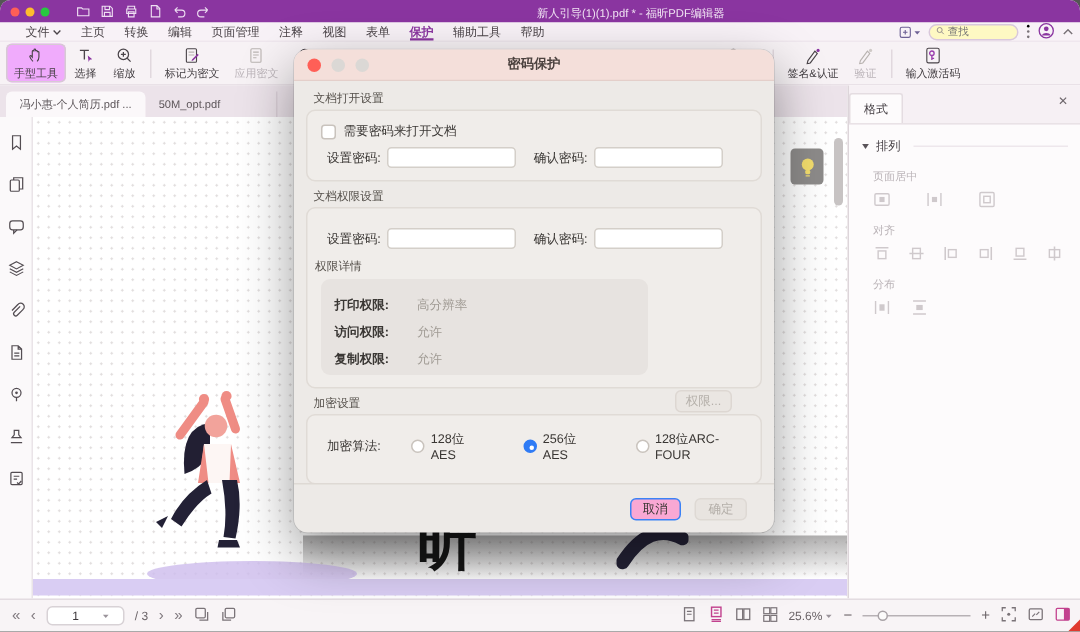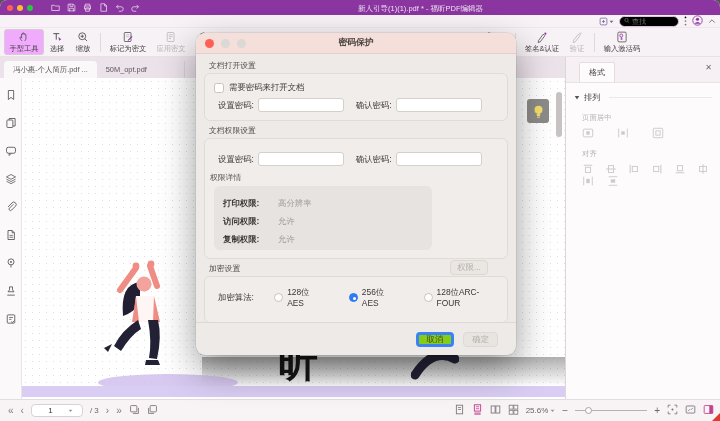--- a/index.html
+++ b/index.html
@@ -13,21 +13,21 @@
 .light{width:6px;height:6px;border-radius:50%}
 .qicons{display:flex;gap:7px;margin-left:18px;align-items:center}
 .qicons svg{display:block}
 .win-title{position:absolute;left:358px;top:3.5px;color:#f0e2f3;font-size:7.5px}
 
 .menubar{position:absolute;top:15px;left:0;right:0;height:13px;background:#f8f2f7;display:flex;align-items:center;border-bottom:1px solid #efe7ee}
 .menu-items{display:flex;margin-left:17px;gap:13px;align-items:center;height:100%}
 .menu-item{display:flex;align-items:center;gap:2px;height:100%;color:#4b4449}
 .menu-item.active{color:#8a35a0;font-weight:bold;box-shadow:inset 0 -1.5px 0 #8a35a0}
 .menubar-right{position:absolute;right:4px;top:0;height:13px;display:flex;align-items:center;gap:5px}
-.search-pill{display:flex;gap:2px;background:#000000;border:1px solid #d9c8dc;border-radius:6px;height:11px;width:60px;padding:0 4px}
+.search-pill{display:flex;gap:2px;background:#fef9c3;border:1px solid #d9c8dc;border-radius:6px;height:11px;width:60px;padding:0 4px}
 .search-pill input{border:none;outline:none;width:100%;font-size:7px;background:transparent;color:#8b858a}
 
 .toolbar{position:absolute;top:28px;left:0;right:0;height:29px;background:#f7f2f5;border-bottom:1px solid #e9e1e7;display:flex;align-items:center;padding-left:4px}
 .tbtn{display:flex;flex-direction:column;align-items:center;justify-content:center;gap:1px;height:26px;border-radius:4px;padding:0 2px}
 .tbtn .lbl{font-size:7.3px;color:#413c40;white-space:nowrap}
 .tbtn.selected{background:#f0abfc;box-shadow:inset 0 0 0 1px #d7cad4}
 .tbtn.disabled .lbl{color:#bcb5ba}
 .tb-sep{width:1px;height:19px;background:#e1d8de;margin:0 4px}
 
 .tabbar{position:absolute;top:57px;left:0;width:565px;height:21px;background:#ece3ea;display:flex;align-items:flex-end;padding-left:4px}
@@ -43,21 +43,21 @@
 .purple-band{position:absolute;left:0;right:0;top:308px;height:11px;background:#d9cdf3}
 .shadow-ellipse{position:absolute;left:76px;top:296px;width:140px;height:17px;border-radius:50%;background:#cdbcec;opacity:.8}
 .big-char{position:absolute;left:256px;top:264px;font-size:40px;font-weight:bold;color:#161616;line-height:1}
 .swoosh{position:absolute;left:389px;top:265px}
 .bulb-note{position:absolute;left:505px;top:21px;width:22px;height:24px;background:#8d8b8a;border-radius:3px;display:flex;align-items:center;justify-content:center}
 .doc-scrollbar{position:absolute;right:3px;top:14px;width:6px;height:45px;border-radius:3px;background:#c7c3c3}
 .illu{position:absolute;left:72px;top:178px}
 
 .format-panel{position:absolute;top:57px;left:565px;right:0;bottom:22px;background:#fdfbfc;border-left:1px solid #ddd5da}
 .fp-tabrow{height:26px;border-bottom:1px solid #e9e2e6;background:#f6f0f4;display:flex;align-items:flex-end;position:relative}
-.fp-tab{background:#fdfbfc;border:1px solid #e4dce1;border-bottom:none;margin-left:13px;height:20px;display:flex;align-items:center;padding:0 9px;font-size:8px;color:#453f44;border-radius:2px 2px 0 0}
+.fp-tab{background:#fdfbfc;border:1px solid #e4dce1;border-bottom:none;height:20px;display:flex;align-items:center;padding:0 9px;font-size:8px;color:#453f44;border-radius:2px 2px 0 0}
 .fp-close{position:absolute;right:8px;top:7px;font-size:8px;color:#6e676c;line-height:1}
 .fp-sech{display:flex;align-items:center;margin:9px 8px 0 8px;color:#453f44;font-size:8.2px;gap:4px}
 .fp-rule{flex:1;height:1px;background:#eee7ec;margin-left:5px}
 .fp-sub{margin:10px 0 4px 16px;color:#bab3b7;font-size:7.4px}
 .fp-icons{display:flex;margin-left:16px;align-items:center}
 .fp-icons.g3{gap:23px}.fp-icons.g6{gap:11px}.fp-icons.g2{gap:13px}
 .fp-icons svg{display:block}
 
 .statusbar{position:absolute;bottom:0;left:0;right:0;height:22px;background:#f8f4f6;border-top:1px solid #e3dce1;display:flex;align-items:center;font-size:8px;color:#6b6468}
 .sb-left{display:flex;align-items:center;gap:7px;margin-left:8px}
@@ -88,21 +88,21 @@
 .prow .pv{color:#a09b94}
 .perm-btn{position:absolute;right:19px;top:121px;width:38px;height:15px;border:1px solid #ddd7d2;background:#eae6e2;color:#b5b0aa;border-radius:4px;display:flex;align-items:center;justify-content:center}
 .radiorow{display:flex;align-items:center;margin:2px 0 6px 4px}
 .radiorow .alg{width:60px}
 .radio{display:flex;align-items:center;gap:4px;margin-right:26px}
 .rdot{width:9px;height:9px;border-radius:50%;background:#fff;border:1px solid #c9c3bd;flex:0 0 auto}
 .rdot.on{background:#2f7bf5;border-color:#2f7bf5;position:relative}
 .rdot.on::after{content:"";position:absolute;left:3px;top:3px;width:3px;height:3px;border-radius:50%;background:#fff}
 .dlg-footer{position:absolute;bottom:0;left:0;right:0;height:33px;border-top:1px solid #ded9d4;display:flex;align-items:center;justify-content:flex-end;gap:9px;padding:0 18px}
 .btn{height:15px;border-radius:4px;display:flex;align-items:center;justify-content:center;padding:0 8px;font-size:8.4px}
-.btn.cancel{background:#84cc16;border:3px solid #3b82f6;color:#3a3734}
+.btn.cancel{background:#f9a8d4;border:1px solid #3b82f6;color:#3a3734}
 .btn.ok{background:#e8e4e0;border:1px solid #ded9d4;color:#b4afa9}
 </style>
 </head>
 <body>
 
 <div class="window">
 
   <div class="titlebar">
     <div class="lights">
       <span class="light" style="background:#ff5f57"></span>
@@ -138,20 +138,38 @@
       <span>
           <svg width="9" height="9" viewBox="0 0 12 12">
             <path d="M10 5H4a3 3 0 000 6h3 M10 5L7.5 2.5M10 5L7.5 7.5" fill="none" stroke="#eedff2" stroke-width="1"></path>
           </svg>
         </span>
     </div>
     <span class="win-title nw">新人引导(1)(1).pdf * - 福昕PDF编辑器</span>
   </div>
 
   <div class="menubar">
+    <div class="menu-items">
+      <span class="menu-item">
+          <span>文件</span>
+          <svg width="6" height="5" viewBox="0 0 8 6">
+            <path d="M1 1.5l3 3 3-3" fill="none" stroke="#4b4449" stroke-width="1.2"></path>
+          </svg>
+        </span>
+      <span class="menu-item">主页</span>
+      <span class="menu-item">转换</span>
+      <span class="menu-item">编辑</span>
+      <span class="menu-item">页面管理</span>
+      <span class="menu-item">注释</span>
+      <span class="menu-item">视图</span>
+      <span class="menu-item">表单</span>
+      <span class="menu-item active">保护</span>
+      <span class="menu-item">辅助工具</span>
+      <span class="menu-item">帮助</span>
+    </div>
     <div class="menubar-right">
       <span style="display:flex;align-items:center;gap:1px">
         <svg width="9" height="9" viewBox="0 0 12 12">
             <rect x="1.5" y="1.5" width="9" height="9" rx="1.5" fill="none" stroke="#6e6195" stroke-width="1"></rect>
             <path d="M4 6h4M6 4v4" stroke="#6e6195" stroke-width="1"></path>
           </svg>
         <svg width="5" height="4" viewBox="0 0 8 6">
             <path d="M1 1l3 3.5L7 1z" fill="#6e6195"></path>
           </svg>
       </span>
@@ -415,20 +433,21 @@
             <path d="M2 11.5h10" stroke="#cfc9cc" stroke-width="1.2"></path>
           </svg>
         </span>
       <span>
           <svg width="12" height="12" viewBox="0 0 14 14">
             <path d="M7 1.5v11" stroke="#cfc9cc" stroke-width="1.2"></path>
             <rect x="3" y="4" width="8" height="6" fill="none" stroke="#cfc9cc" stroke-width="1.1"></rect>
           </svg>
         </span>
     </div>
+    <div class="fp-sub">分布</div>
     <div class="fp-icons g2">
       <span>
           <svg width="12" height="12" viewBox="0 0 14 14">
             <path d="M2 2v10M12 2v10" stroke="#cfc9cc" stroke-width="1.1"></path>
             <rect x="5" y="4.5" width="4" height="5" fill="#cfc9cc"></rect>
           </svg>
         </span>
       <span>
           <svg width="12" height="12" viewBox="0 0 14 14">
             <path d="M2 2h10M2 12h10" stroke="#cfc9cc" stroke-width="1.1"></path>

